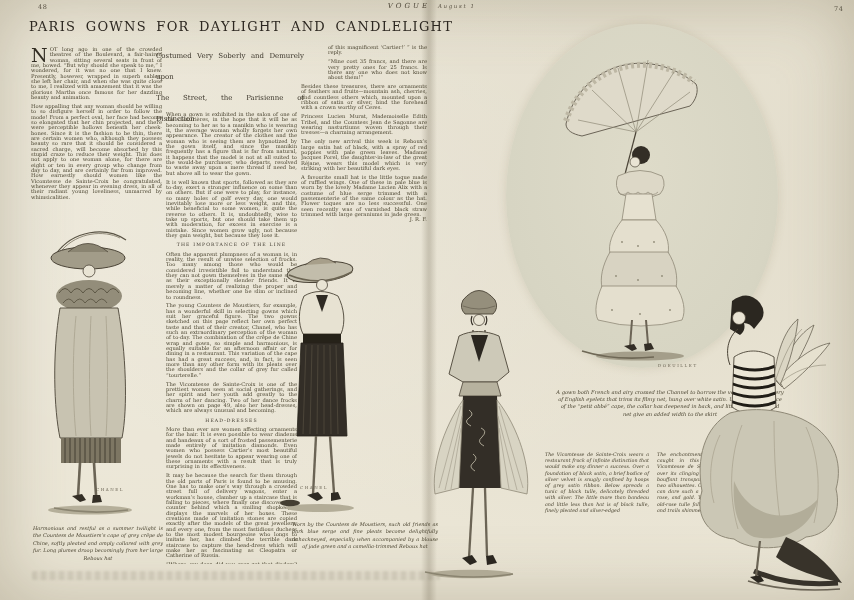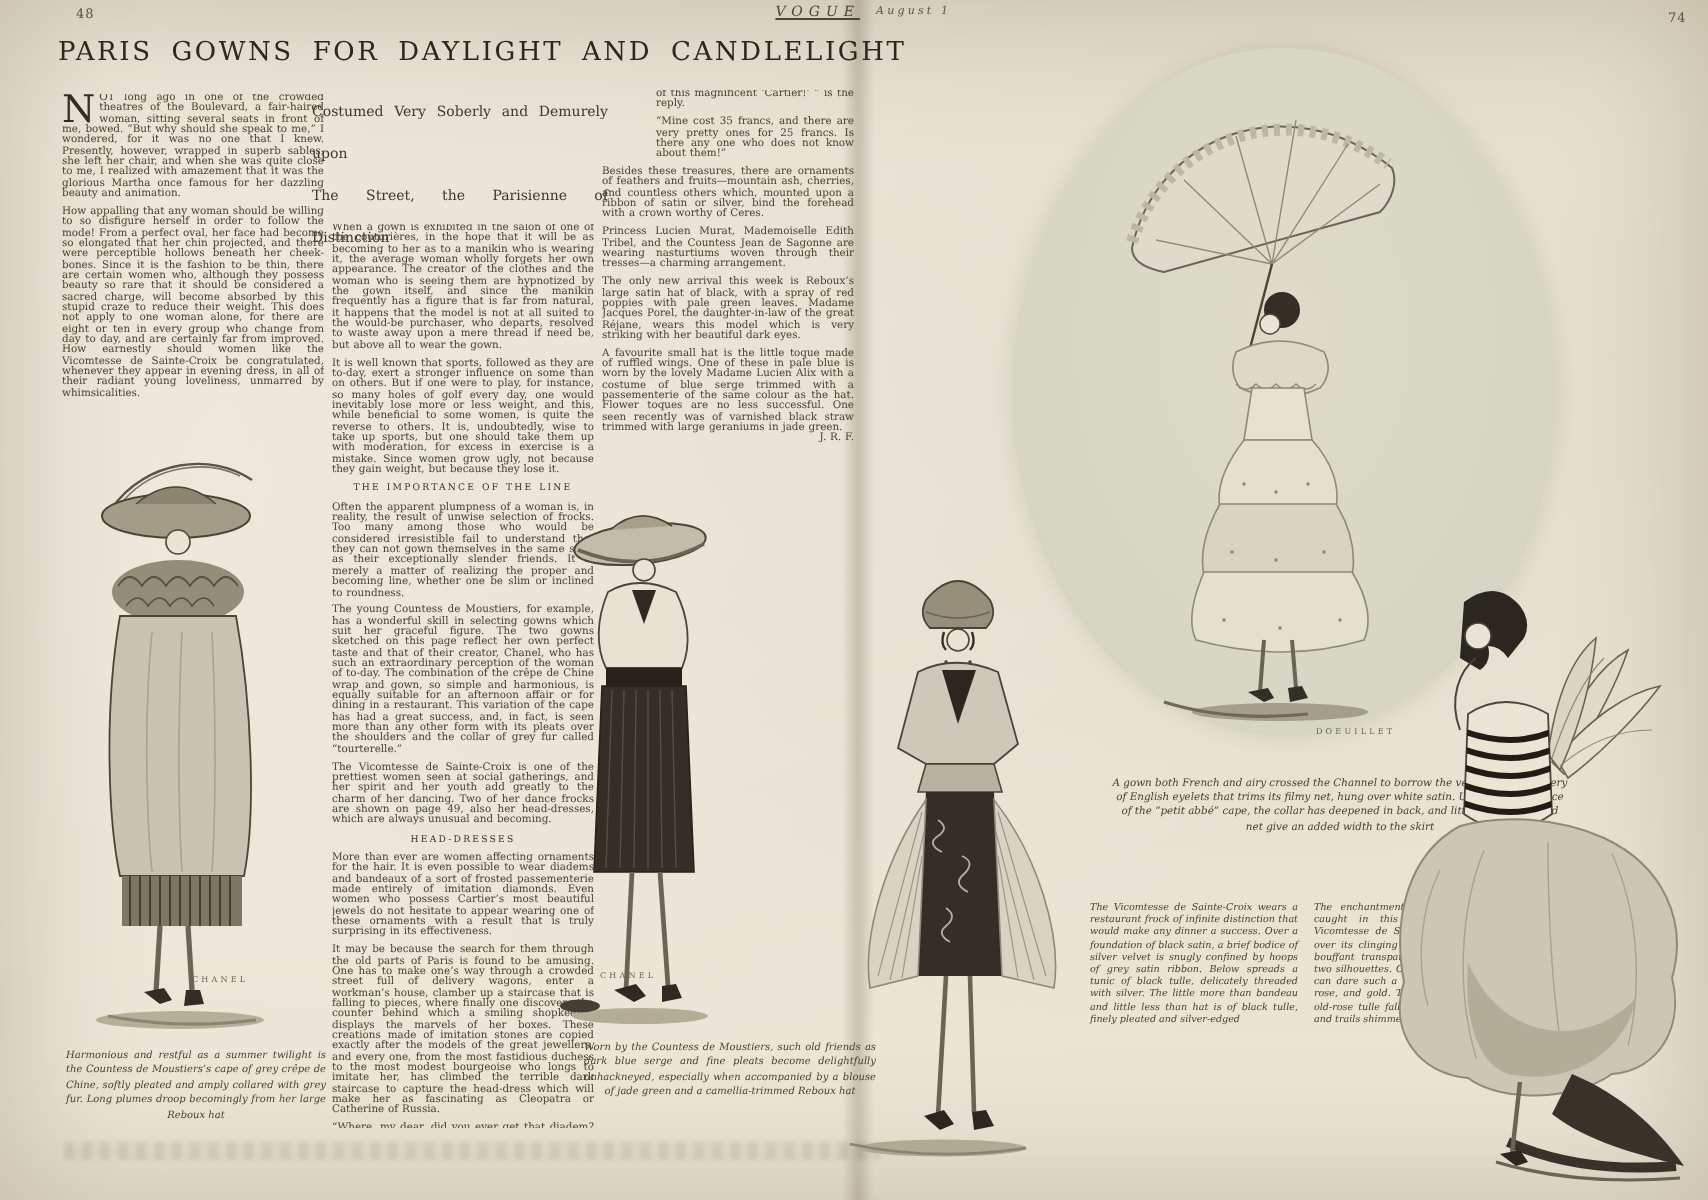--- a/index.html
+++ b/index.html
@@ -8,21 +8,21 @@
     background:
       radial-gradient(ellipse at 22% 38%, rgba(255,255,255,.16), transparent 62%),
       radial-gradient(ellipse at 76% 30%, rgba(120,105,75,.07), transparent 70%),
       #ebe6d6;
     box-shadow: inset 0 0 70px rgba(110,95,65,.32);
     font-family:"DejaVu Serif","Liberation Serif",serif;
     color:#453f33;
   }
   .abs{position:absolute;}
   .folio{font-size:6.5px;color:#5a5344;letter-spacing:.5px;}
-  .journal{font-size:7px;letter-spacing:3px;color:#4e4738;font-style:italic;text-decoration:underline;}
+  .journal{font-size:7px;letter-spacing:3px;color:#4e4738;font-style:italic;}
   .issue-date{font-size:5.5px;letter-spacing:1.6px;color:#5a5344;font-style:italic;}
   .headline{
     font-size:13px;letter-spacing:1.3px;word-spacing:4px;color:#2c2720;
     width:402px;text-align:right;white-space:nowrap;font-weight:500;
   }
   .deck{width:148px;font-size:7px;line-height:21px;color:#3d372c;
     text-align:justify;word-spacing:1.5px;}
   .deck div{text-align:justify;-moz-text-align-last:justify;text-align-last:justify;}
   .body-col{font-size:5.2px;line-height:5.35px;text-align:justify;color:#49432f;
     word-spacing:.3px;}

